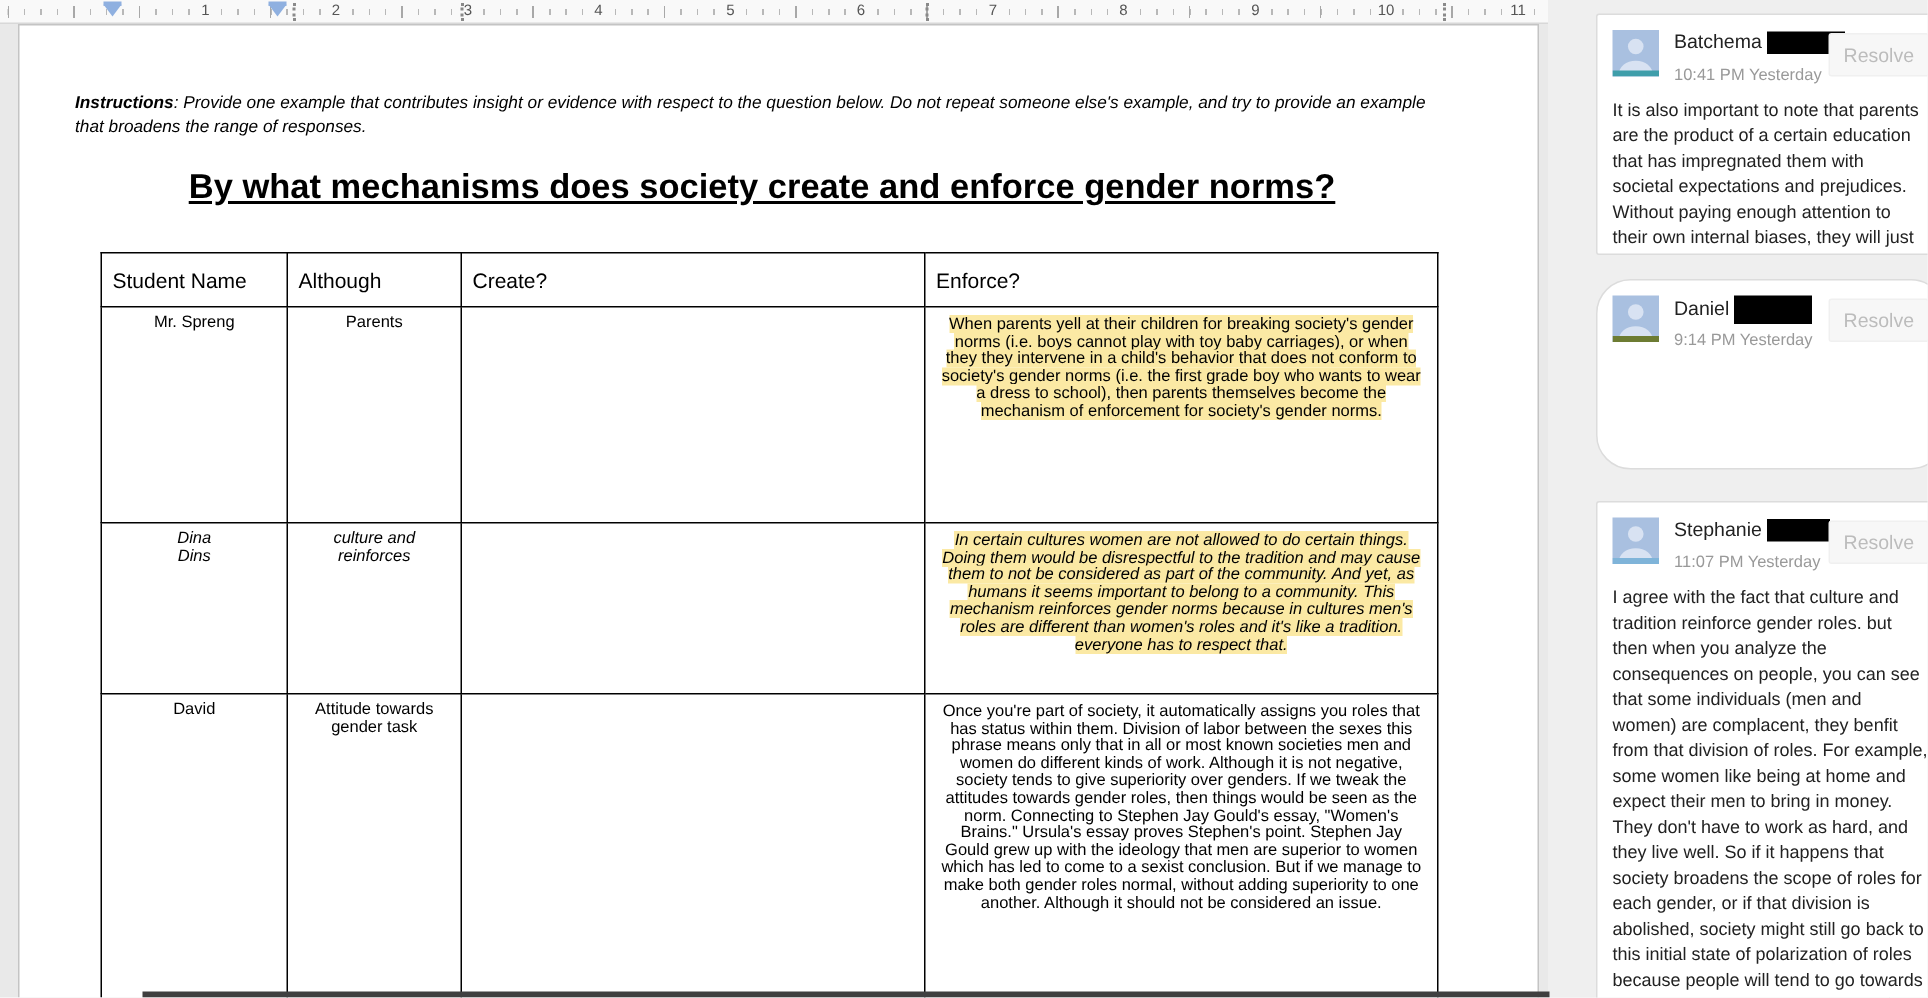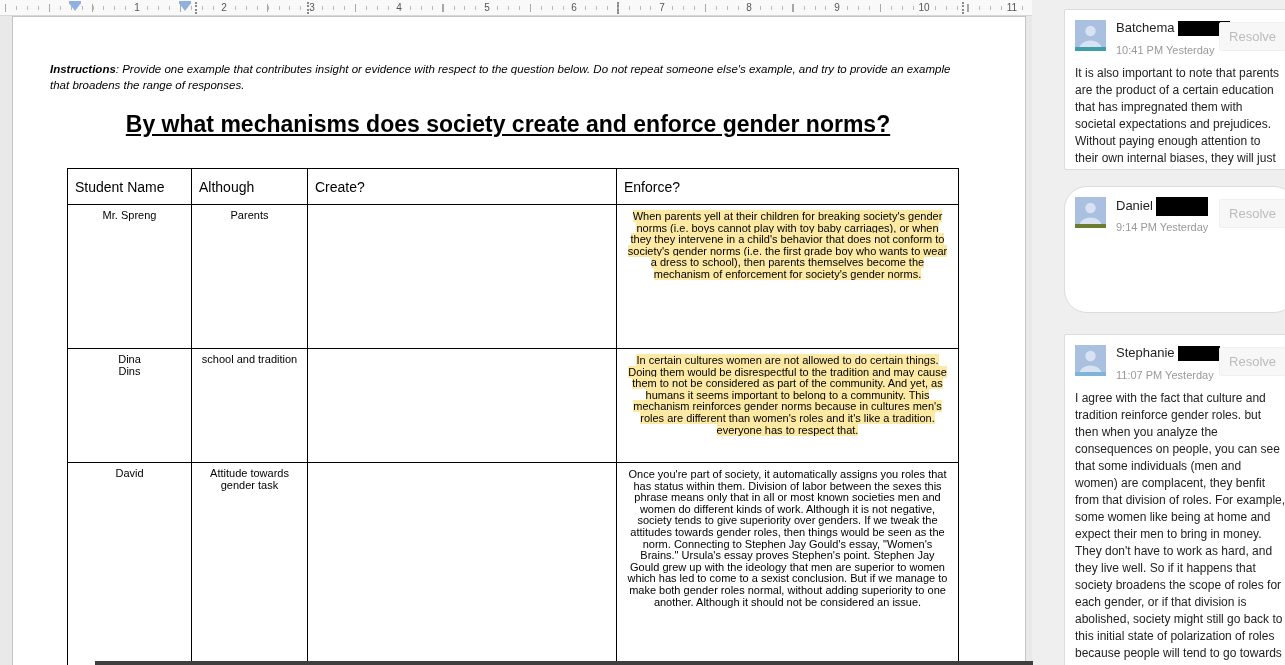--- a/index.html
+++ b/index.html
@@ -24,21 +24,21 @@
   .instructions b { font-style:italic; }
   .doc-title { position:absolute; left:0; top:94px; width:990px; text-align:center; font-size:23px; color:#000;text-decoration:underline; }
 
   table.doc-table { position:absolute; left:54px; top:151px; width:891px; border-collapse:collapse; table-layout:fixed; }
   .doc-table td, .doc-table th { border:1.5px solid #000; vertical-align:top; font-weight:normal; text-align:left; overflow:hidden; }
   .doc-table th { font-size:14px; padding:8px 4px 8px 7px; height:36px; vertical-align:middle;margin-left:22px; }
   .doc-table td { font-size:11px; line-height:11.6px; padding:5px 6px;text-align:center; }
   td.cell-student { text-align:center; white-space:pre-line; }
   td.cell-enforce { padding:6px 8px 4px 8px;margin-top:28px; }
   .hl { background:#fbe9a4; }
-  tr.r1 td { height:144px; } tr.r2 td { height:114px; } tr.r3 td { height:240px; }
+  tr.r1 td { height:144px; } tr.r2 td { height:114px;font-style:italic; } tr.r3 td { height:240px; }
 
   
   .bottom-strip { position:absolute; left:95px; top:661px; width:938px; height:4px; background:#3f3f3f; }
 
   
   .sidebar { position:absolute; left:1032px; top:0; width:253px; height:665px; background:#efefef; }
   .card { position:absolute; left:1040px; width:233px; background:#fff; border:1px solid #dcdcdc; border-radius:2px; padding:10px; overflow:hidden;margin-left:24px; }
   .card1 { top:9px;  height:161px; }
   .card2 { top:186px; height:127px;border-radius:23px; }
   .card3 { top:334px; height:340px; }
@@ -102,21 +102,21 @@
       </tr>
       <tr class="r1">
         <td class="cell-student">Mr. Spreng</td>
         <td>Parents</td>
         <td></td>
         <td class="cell-enforce"><span class="hl">When parents yell at their children for breaking society's gender norms (i.e. boys cannot play with toy baby carriages), or when they they intervene in a child's behavior that does not conform to society's gender norms (i.e. the first grade boy who wants to wear a dress to school), then parents themselves become the mechanism of enforcement for society's gender norms.</span></td>
       </tr>
       <tr class="r2">
         <td class="cell-student">Dina
 Dins</td>
-        <td>school and tradition</td>
+        <td>culture and reinforces</td>
         <td></td>
         <td class="cell-enforce"><span class="hl">In certain cultures women are not allowed to do certain things. Doing them would be disrespectful to the tradition and may cause them to not be considered as part of the community. And yet, as humans it seems important to belong to a community. This mechanism reinforces gender norms because in cultures men's roles are different than women's roles and it's like a tradition. everyone has to respect that.</span></td>
       </tr>
       <tr class="r3">
         <td class="cell-student">David</td>
         <td>Attitude towards gender task</td>
         <td></td>
         <td class="cell-enforce"><span>Once you're part of society, it automatically assigns you roles that has status within them. Division of labor between the sexes this phrase means only that in all or most known societies men and women do different kinds of work. Although it is not negative, society tends to give superiority over genders. If we tweak the attitudes towards gender roles, then things would be seen as the norm. Connecting to Stephen Jay Gould's essay, "Women's Brains." Ursula's essay proves Stephen's  point. Stephen Jay Gould grew up with the ideology that men are superior to women which has led to come to a sexist conclusion. But if we manage to make both gender roles normal, without adding superiority to one another. Although it should not be considered an issue.</span></td>
       </tr>
     </tbody>

